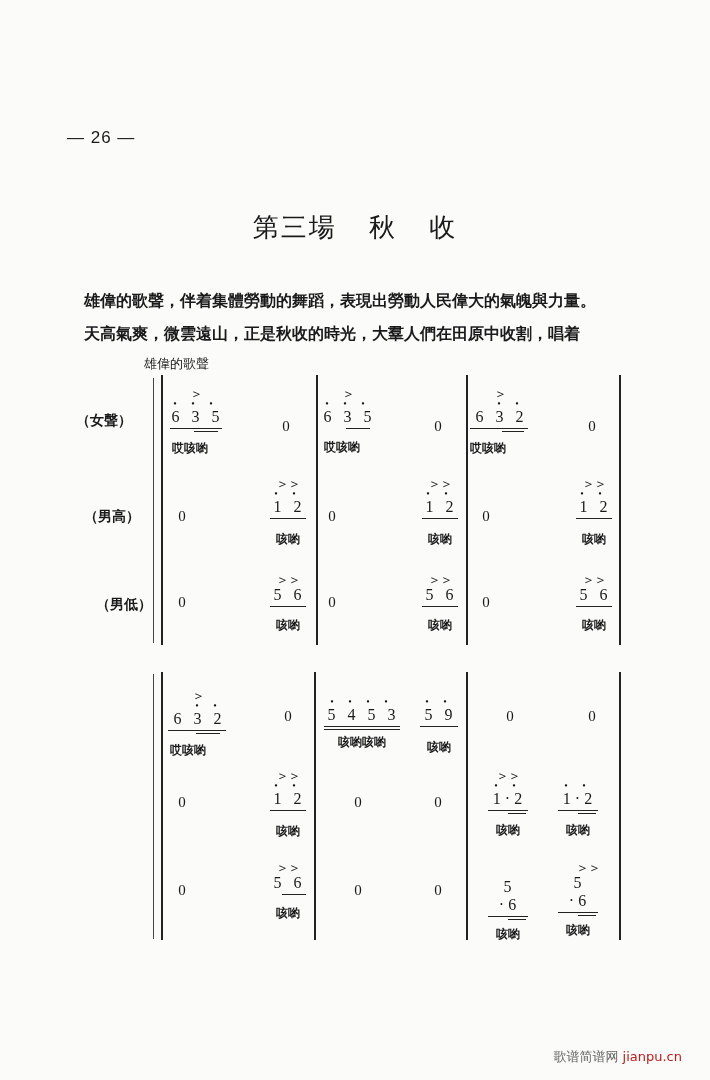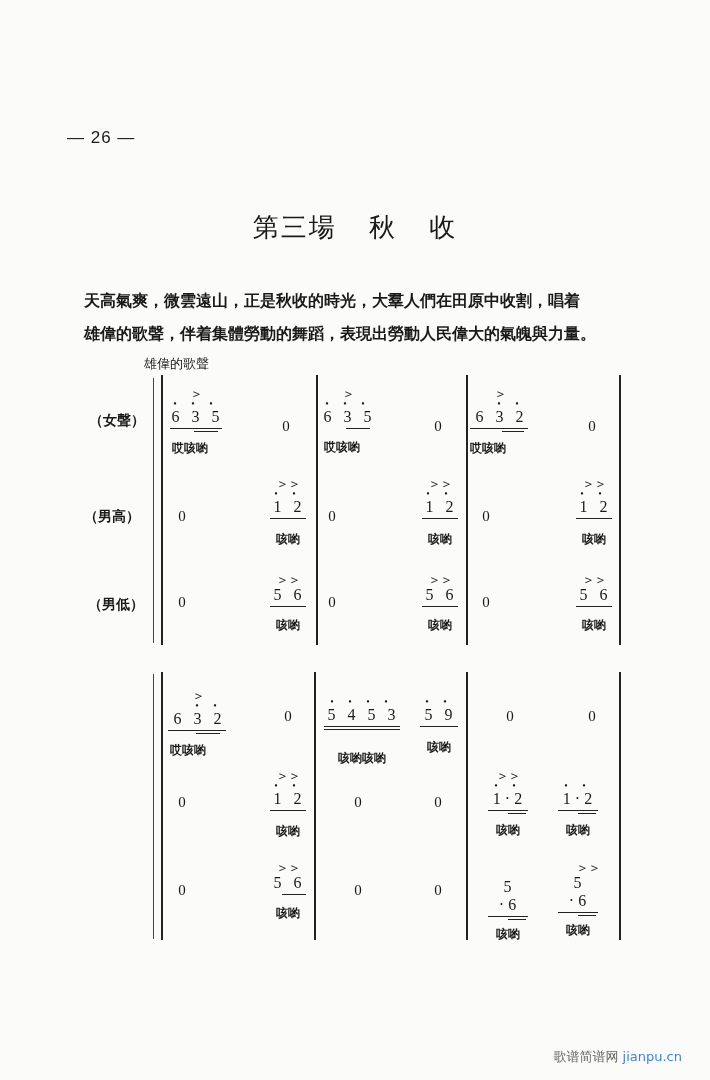--- a/index.html
+++ b/index.html
@@ -17,44 +17,44 @@
   .vlabel { font-size: 14px; font-weight: bold; width: 80px; text-align: left; }
   .bar { position: absolute; width: 2px; background: #222; }
   .bar.thin { width: 1px; background: #444; }
   .cell { position: absolute; text-align: center; font-family: "Liberation Serif", serif; font-size: 16px; }
   .notes { display: inline-block; position: relative; letter-spacing: 4px; padding-left: 3px; }
   .dot-row { font-size: 10px; line-height: 8px; letter-spacing: 6px; }
   .accent { font-size: 13px; line-height: 12px; letter-spacing: -1px; }
   .lyric { font-size: 12px; font-weight: bold; font-family: "DejaVu Sans", sans-serif; }
   .zero { font-size: 15px; }
   .watermark { right: 28px; bottom: 14px; font-size: 13px; color: #666; font-family: "DejaVu Sans", sans-serif; }
-  .watermark .domain { color: #3b82f6; }
+  .watermark .domain { color: #b91c1c; }
 </style>
 </head>
 <body>
 
 <div class="abs page-number">— 26 —</div>
 
 <div class="abs title">
   <span>第三場</span><span class="gap"></span>
   <span>秋</span><span class="gap"></span>
   <span>收</span>
 </div>
 
 <div class="abs para">
+  <span class="l2">雄偉的歌聲，伴着集體勞動的舞蹈，表現出勞動人民偉大的氣魄與力量。</span>
   <span class="l2">天高氣爽，微雲遠山，正是秋收的時光，大羣人們在田原中收割，唱着</span>
-  <span class="l2">雄偉的歌聲，伴着集體勞動的舞蹈，表現出勞動人民偉大的氣魄與力量。</span>
 </div>
 
 <div class="abs subtitle">雄偉的歌聲</div>
 
 <div class="abs" style="left:0;top:370px;width:710px;height:275px;">
-  <div class="abs vlabel" style="left:89px;top:42px;">（女聲）</div>
+  <div class="abs vlabel" style="left:76px;top:42px;">（女聲）</div>
   <div class="abs vlabel" style="left:84px;top:138px;">（男高）</div>
-  <div class="abs vlabel" style="left:88px;top:226px;">（男低）</div>
+  <div class="abs vlabel" style="left:96px;top:226px;">（男低）</div>
 
   <div class="bar thin" style="left:153px;top:8px;height:265px;"></div>
   <div class="bar" style="left:161px;top:5px;height:270px;"></div>
   <div class="bar" style="left:316px;top:5px;height:270px;"></div>
   <div class="bar" style="left:466px;top:5px;height:270px;"></div>
   <div class="bar" style="left:619px;top:5px;height:270px;"></div>
 
   <div class="cell" style="left:166px;top:18px;width:60px;">
     <div class="accent">＞</div>
     <div class="dot-row">• • •</div>
@@ -144,21 +144,21 @@
     <div style="border-bottom:1.4px solid #222;margin:2px 4px 0 2px;"></div>
     <div style="border-bottom:1.4px solid #222;margin:2px 10px 0 30px;"></div>
     <div class="lyric" style="margin-top:8px;text-align:left;padding-left:4px;">哎咳喲</div>
   </div>
   <div class="cell zero" style="left:278px;top:36px;width:20px;">0</div>
   <div class="cell" style="left:322px;top:26px;width:80px;">
     <div class="dot-row">• • • •</div>
     <div class="notes">5 4 5 3</div>
     <div style="border-bottom:1.4px solid #222;margin:2px 2px 0 2px;"></div>
     <div style="border-bottom:1.4px solid #222;margin:2px 2px 0 2px;"></div>
-    <div class="lyric" style="margin-top:20px;">咳喲咳喲</div>
+    <div class="lyric" style="margin-top:4px;">咳喲咳喲</div>
   </div>
   <div class="cell" style="left:418px;top:26px;width:42px;">
     <div class="dot-row">• •</div>
     <div class="notes">5 9</div>
     <div style="border-bottom:1.4px solid #222;margin:2px 2px 0 2px;"></div>
     <div class="lyric" style="margin-top:12px;">咳喲</div>
   </div>
   <div class="cell zero" style="left:500px;top:36px;width:20px;">0</div>
   <div class="cell zero" style="left:582px;top:36px;width:20px;">0</div>
 

